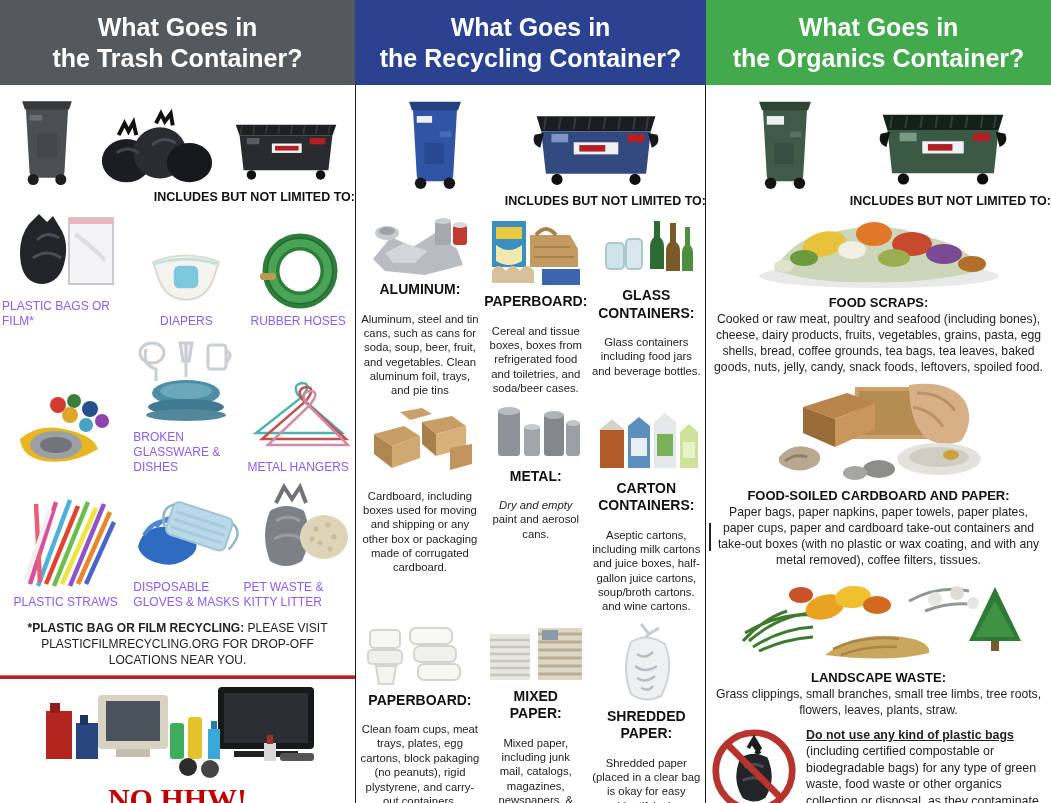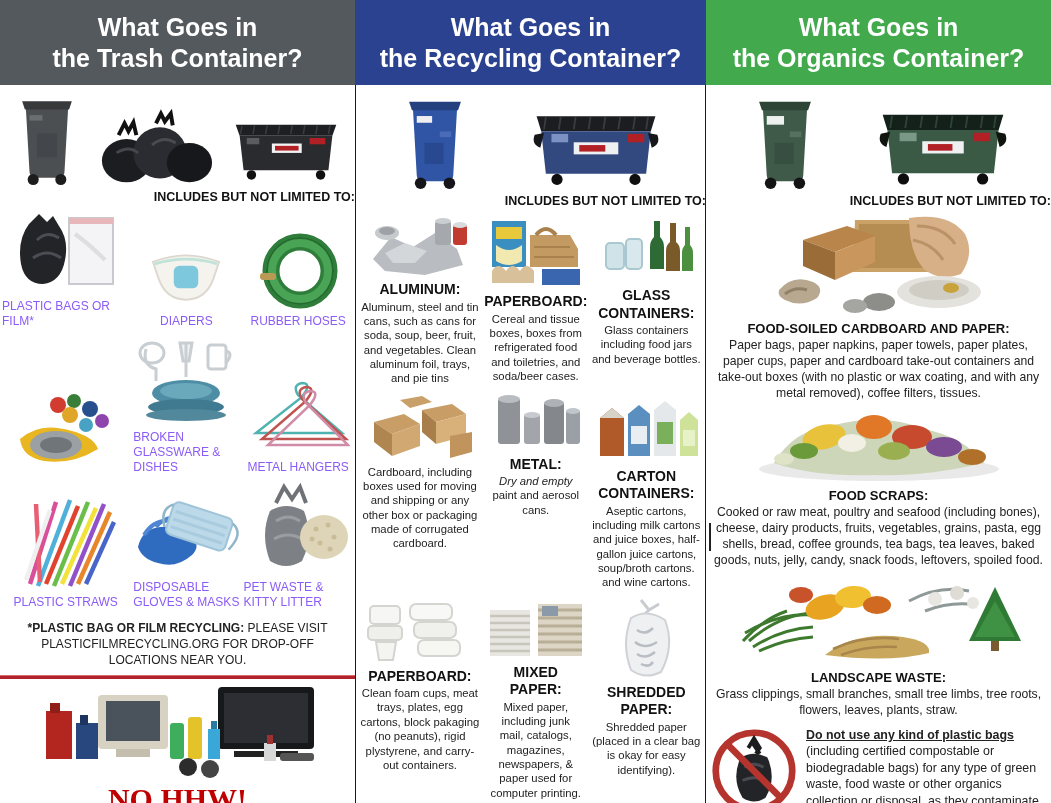--- a/index.html
+++ b/index.html
@@ -20,21 +20,21 @@
   .t-label{font-weight:normal;font-size:12px;text-align:left;line-height:1.25;color:#8b5cf6;margin-top:3px;}
   .footnote{font-size:12px;text-align:center;margin:8px 8px 6px;line-height:1.35;color:#222;}
   .b{font-weight:bold}
   .red-line{height:3px;background:#b0232c;border-top:1px solid #d96a6a;margin:4px 0 2px;}
   .hhw-img{display:flex;justify-content:center;padding-top:2px;}
   .hhw-title{font-family:"Liberation Serif",serif;font-weight:bold;font-size:30px;color:#c00000;text-align:center;line-height:1.05;}
   
   .r-grid{display:grid;grid-template-columns:37% 29% 34%;}
   .r-cell{display:flex;flex-direction:column;align-items:center;justify-content:flex-start;padding:3px 4px;}
   .r-head{font-weight:bold;font-size:14px;text-align:center;line-height:1.25;color:#111;margin-top:2px;}
-  .r-desc{font-size:11.3px;text-align:center;line-height:1.27;color:#222;margin-top:1px;}
+  .r-desc{font-size:11.3px;text-align:center;line-height:1.27;color:#222;margin-top:13px;}
   .it{font-style:italic}
   .plastics{margin:2px 8px 0 6px;font-size:11.3px;line-height:1.33;text-align:justify;color:#222;}
   .plastics-img{float:left;margin:2px 8px 0 2px;}
   
   .o-section{display:flex;flex-direction:column;align-items:center;margin-top:2px;}
   .o-head{font-weight:bold;font-size:13px;text-align:center;color:#111;margin:3px 0 2px;}
   .o-desc{font-size:12.2px;text-align:center;line-height:1.3;color:#222;margin:0 6px;}
   .no-bags{display:flex;gap:8px;margin:8px 10px 0 4px;align-items:flex-start;}
   .nb-icon{flex:0 0 88px;}
   .nb-text{font-size:12.4px;line-height:1.34;color:#222;}
@@ -492,59 +492,59 @@
           <path d="M4 34 q-4 10 6 14 l4 -16 M136 34 q4 10 -6 14 l-4 -16" fill="#10140f"></path>
           <circle cx="28" cy="82" r="6" fill="#0d0d0d"></circle>
             <circle cx="112" cy="82" r="6" fill="#0d0d0d"></circle>
         </svg>
       </span>
     </div>
     <div class="includes">INCLUDES BUT NOT LIMITED TO:</div>
 
     <div class="o-section">
       <span>
+        <svg width="270" height="82" viewBox="0 0 270 82">
+          <ellipse cx="135" cy="66" rx="120" ry="12" fill="#e9e9e9"></ellipse>
+          <path d="M30 60 q20 -34 60 -38 q50 -12 90 4 q40 8 60 34 q-60 14 -110 12 q-60 2 -100 -12 Z" fill="#cdd6b8"></path>
+          <ellipse cx="80" cy="34" rx="22" ry="12" fill="#e8c23a" transform="rotate(-14 80 34)"></ellipse>
+          <ellipse cx="130" cy="24" rx="18" ry="12" fill="#e07828"></ellipse>
+          <ellipse cx="168" cy="34" rx="20" ry="12" fill="#c84a2e"></ellipse>
+          <ellipse cx="108" cy="40" rx="14" ry="9" fill="#f2f0e4"></ellipse>
+          <ellipse cx="200" cy="44" rx="18" ry="10" fill="#7a4a92"></ellipse>
+          <ellipse cx="60 " cy="48" rx="14" ry="8" fill="#6a9a3a"></ellipse>
+          <ellipse cx="150" cy="48" rx="16" ry="9" fill="#9ab050"></ellipse>
+          <ellipse cx="228" cy="54" rx="14" ry="8" fill="#b0702a"></ellipse>
+          <ellipse cx="40" cy="56" rx="10" ry="6" fill="#dfe3c8"></ellipse>
+        </svg>
+      </span>
+      <div class="o-head">FOOD SCRAPS:</div>
+      <div class="o-desc">Cooked or raw meat, poultry and seafood (including bones), cheese, dairy products, fruits, vegetables, grains, pasta, egg shells, bread, coffee grounds, tea bags, tea leaves, baked goods, nuts, jelly, candy, snack foods, leftovers, spoiled food.</div>
+    </div>
+
+    <div class="o-section">
+      <span>
         <svg width="240" height="108" viewBox="0 0 240 108">
           <path d="M96 10 h70 l14 52 h-86 Z" fill="#caa268"></path>
           <path d="M100 14 h60 l10 44 h-72 Z" fill="#b58c52"></path>
           <path d="M150 8 q40 -6 56 16 q10 20 -4 40 q-20 8 -36 -4 q-16 -16 -16 -52 Z" fill="#d8b088"></path>
           <path d="M158 16 q26 0 38 18 M154 30 q20 4 30 20" stroke="#bb9266" stroke-width="3" fill="none"></path>
           <path d="M44 30 l44 -14 28 10 -40 16 Z" fill="#b9854a"></path>
           <path d="M44 30 l32 12 0 28 -32 -14 Z" fill="#9a6c38"></path>
           <path d="M76 42 l40 -16 0 26 -40 18 Z" fill="#c9975e"></path>
           <ellipse cx="180" cy="82" rx="42" ry="16" fill="#e4e2dc"></ellipse>
           <ellipse cx="180" cy="80" rx="30" ry="10" fill="#d0cdc4"></ellipse>
           <ellipse cx="192" cy="78" rx="8" ry="5" fill="#c8a23a"></ellipse>
           <ellipse cx="120" cy="92" rx="16" ry="9" fill="#8d8d89"></ellipse>
           <ellipse cx="96" cy="96" rx="12" ry="7" fill="#a5a5a1"></ellipse>
           <path d="M20 80 q14 -16 34 -8 q12 6 4 16 q-16 10 -32 2 q-8 -4 -6 -10 Z" fill="#b9a890"></path>
           <path d="M26 84 q10 -8 22 -4" stroke="#8f8068" stroke-width="3" fill="none"></path>
         </svg>
       </span>
       <div class="o-head">FOOD-SOILED CARDBOARD AND PAPER:</div>
       <div class="o-desc">Paper bags, paper napkins, paper towels, paper plates, paper cups, paper and cardboard take-out containers and take-out boxes (with no plastic or wax coating, and with any metal removed), coffee filters, tissues.</div>
-    </div>
-
-    <div class="o-section">
-      <span>
-        <svg width="270" height="82" viewBox="0 0 270 82">
-          <ellipse cx="135" cy="66" rx="120" ry="12" fill="#e9e9e9"></ellipse>
-          <path d="M30 60 q20 -34 60 -38 q50 -12 90 4 q40 8 60 34 q-60 14 -110 12 q-60 2 -100 -12 Z" fill="#cdd6b8"></path>
-          <ellipse cx="80" cy="34" rx="22" ry="12" fill="#e8c23a" transform="rotate(-14 80 34)"></ellipse>
-          <ellipse cx="130" cy="24" rx="18" ry="12" fill="#e07828"></ellipse>
-          <ellipse cx="168" cy="34" rx="20" ry="12" fill="#c84a2e"></ellipse>
-          <ellipse cx="108" cy="40" rx="14" ry="9" fill="#f2f0e4"></ellipse>
-          <ellipse cx="200" cy="44" rx="18" ry="10" fill="#7a4a92"></ellipse>
-          <ellipse cx="60 " cy="48" rx="14" ry="8" fill="#6a9a3a"></ellipse>
-          <ellipse cx="150" cy="48" rx="16" ry="9" fill="#9ab050"></ellipse>
-          <ellipse cx="228" cy="54" rx="14" ry="8" fill="#b0702a"></ellipse>
-          <ellipse cx="40" cy="56" rx="10" ry="6" fill="#dfe3c8"></ellipse>
-        </svg>
-      </span>
-      <div class="o-head">FOOD SCRAPS:</div>
-      <div class="o-desc">Cooked or raw meat, poultry and seafood (including bones), cheese, dairy products, fruits, vegetables, grains, pasta, egg shells, bread, coffee grounds, tea bags, tea leaves, baked goods, nuts, jelly, candy, snack foods, leftovers, spoiled food.</div>
     </div>
 
     <div class="o-section">
       <span>
         <svg width="300" height="96" viewBox="0 0 300 96">
           <g stroke="#3e7a2e" stroke-width="3" fill="none">
             <path d="M20 70 q30 -26 64 -28"></path>
               <path d="M16 62 q34 -20 66 -18"></path>
               <path d="M24 76 q28 -18 60 -20"></path>
             <path d="M30 80 q26 -12 54 -14"></path>

